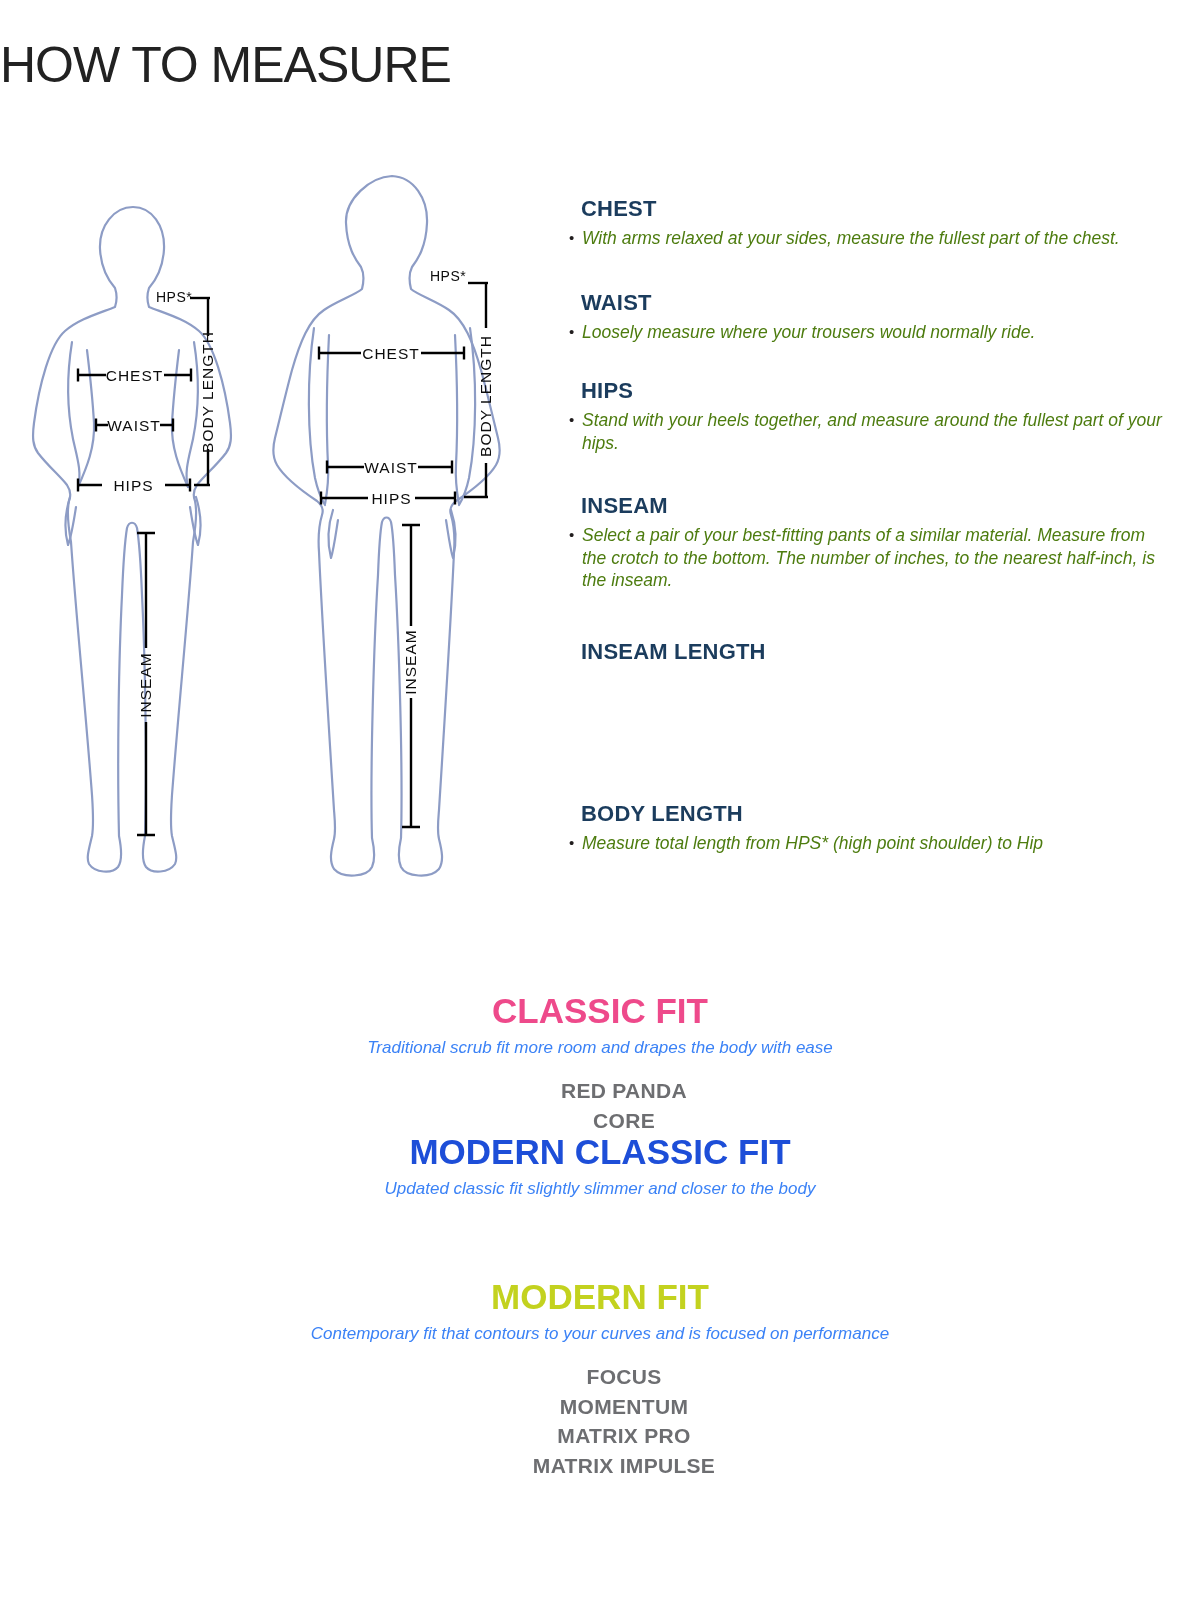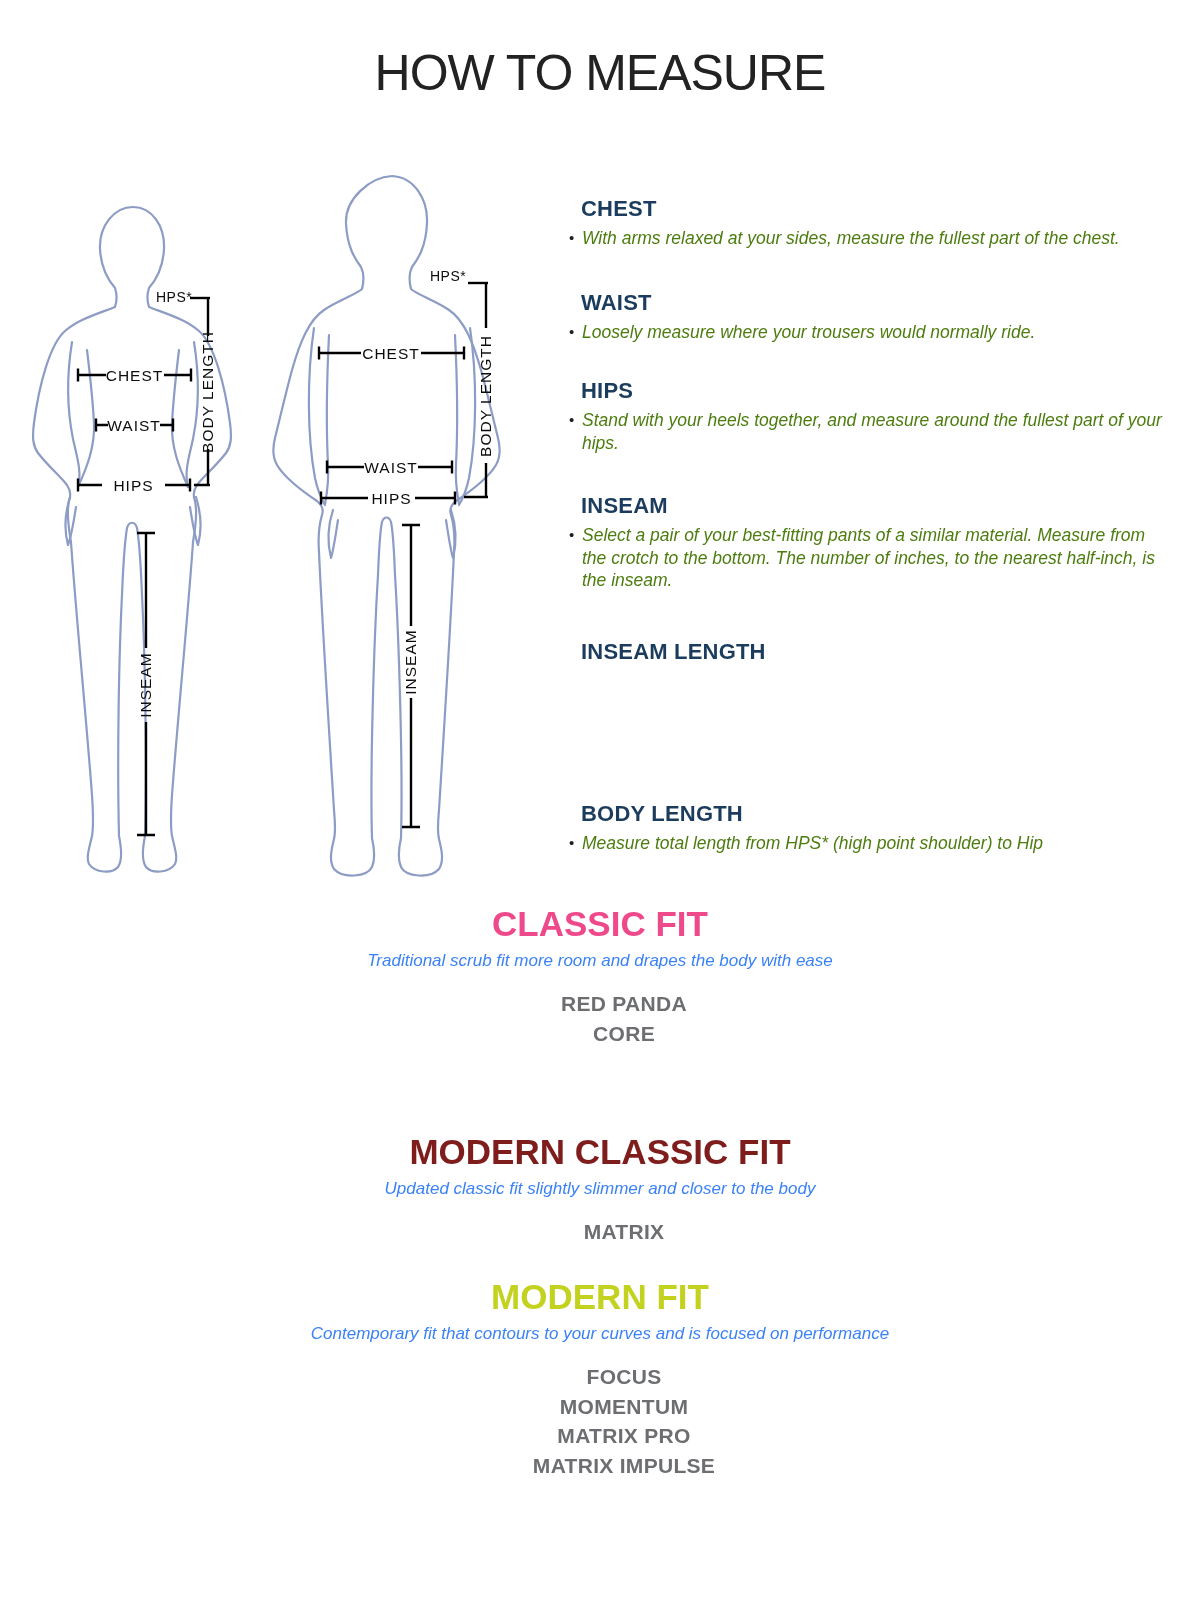--- a/index.html
+++ b/index.html
@@ -2,21 +2,21 @@
 <html><head>
 <meta charset="utf-8">
 <style>
   * { margin:0; padding:0; box-sizing:border-box; }
   html,body { background:#ffffff; }
   .page {
     position:relative; width:1200px; height:1600px; background:#fff;
     font-family:"Liberation Sans","DejaVu Sans",sans-serif; overflow:hidden;
   }
   .title {
-    position:absolute; top:44px; left:0; width:1200px; text-align:center;
+    position:absolute; top:36px; left:0; width:1200px; 
     font-size:50px; font-weight:400; letter-spacing:-1px; color:#222222;
   }
   
   .fig { position:absolute; }
   .fig-female { left:18px; top:195px; }
   .fig-male   { left:265px; top:170px; }
   .silhouette { fill:none; stroke:#8d9cc5; stroke-width:2.2; stroke-linecap:round; stroke-linejoin:round; }
   .mline { stroke:#000000; stroke-width:2.4; fill:none; }
   .lbl  { font-family:"Liberation Sans","DejaVu Sans",sans-serif; font-size:15.5px; fill:#0c0c0c; letter-spacing:1px; }
   .lbl-small { font-size:14px; letter-spacing:0.5px; }
@@ -178,35 +178,32 @@
     <h3>INSEAM LENGTH</h3>
   </div>
 
   <div class="sec" style="top:801px">
     <h3>BODY LENGTH</h3>
     <ul>
         <li>Measure total length from HPS* (high point shoulder) to Hip</li>
       </ul>
   </div>
 
-  <div class="fit" style="top:904px">
+  <div class="fit" style="top:991px">
     <div class="fit-name" style="color: rgb(238, 74, 139);">CLASSIC FIT</div>
     <div class="fit-desc">Traditional scrub fit more room and drapes the body with ease</div>
     <div class="fit-brands">
       <div>RED PANDA</div>
       <div>CORE</div>
     </div>
   </div>
 
   <div class="fit" style="top:1132px">
-    <div class="fit-name" style="color: #7f1d1d;">MODERN CLASSIC FIT</div>
+    <div class="fit-name" style="color: #1d4ed8;">MODERN CLASSIC FIT</div>
     <div class="fit-desc">Updated classic fit slightly slimmer and closer to the body</div>
-    <div class="fit-brands">
-      <div>MATRIX</div>
-    </div>
   </div>
 
   <div class="fit" style="top:1277px">
     <div class="fit-name" style="color: rgb(195, 210, 31);">MODERN FIT</div>
     <div class="fit-desc">Contemporary fit that contours to your curves and is focused on performance</div>
     <div class="fit-brands">
       <div>FOCUS</div>
       <div>MOMENTUM</div>
       <div>MATRIX PRO</div>
       <div>MATRIX IMPULSE</div>

